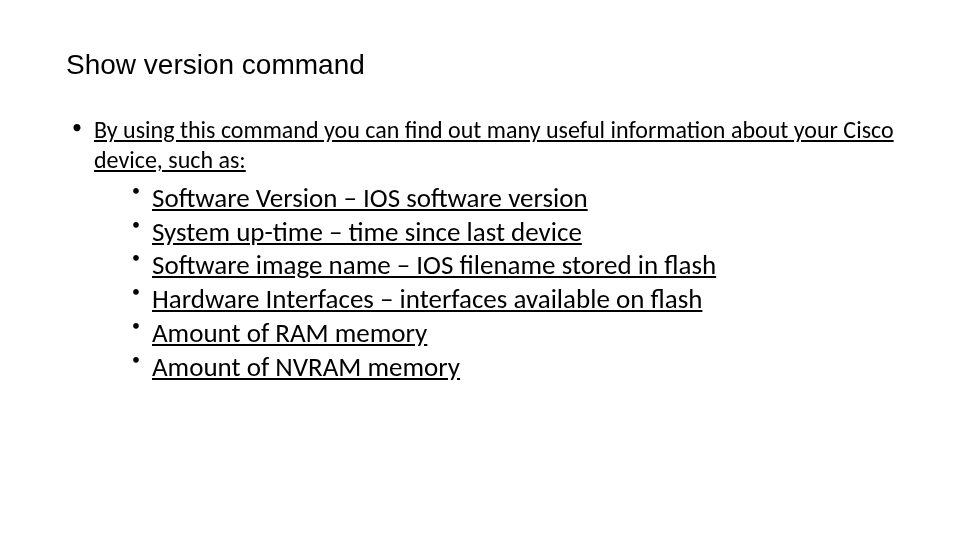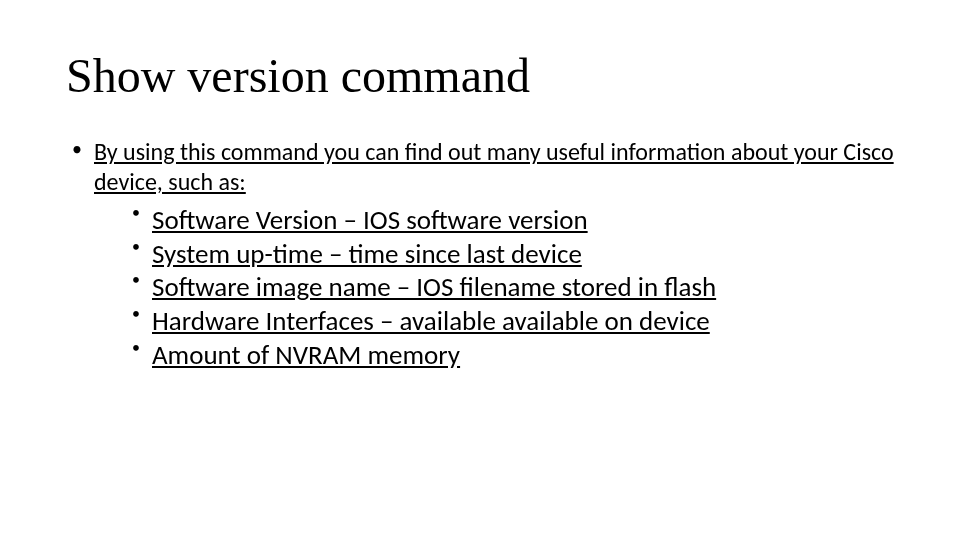--- a/index.html
+++ b/index.html
@@ -12,22 +12,22 @@
     color: #000;
   }
   .slide {
     position: relative;
     width: 960px;
     height: 540px;
     box-sizing: border-box;
     padding: 50px 66px 0 66px;
   }
   .title {
-    font-family: Liberation Serif, serif;
-    font-size: 48px;
+    font-family: Liberation Sans, sans-serif;
+    font-size: 28px;
     font-weight: 400;
     margin: 0 0 34px 0;
     line-height: 1.1;
   }
   ul.level1 {
     list-style: none;
     margin: 0;
     padding: 0;
   }
   ul.level1 > li {
@@ -71,18 +71,19 @@
 <div class="slide">
   <h1 class="title">Show version command</h1>
 
   <ul class="level1">
     <li>
       <span>By using this command you can find out many useful information about your Cisco device, such as:</span>
       <ul class="level2">
         <li><span>Software Version – IOS software version</span></li>
         <li><span>System up-time – time since last device</span></li>
         <li><span>Software image name – IOS filename stored in flash</span></li>
-        <li><span>Hardware Interfaces – available available on device</span></li>
+        <li><span>Hardware Interfaces – interfaces available on flash</span></li>
+        <li><span>Amount of RAM memory</span></li>
         <li><span>Amount of NVRAM memory</span></li>
       </ul>
     </li>
   </ul>
 </div>
 
 </body></html>

